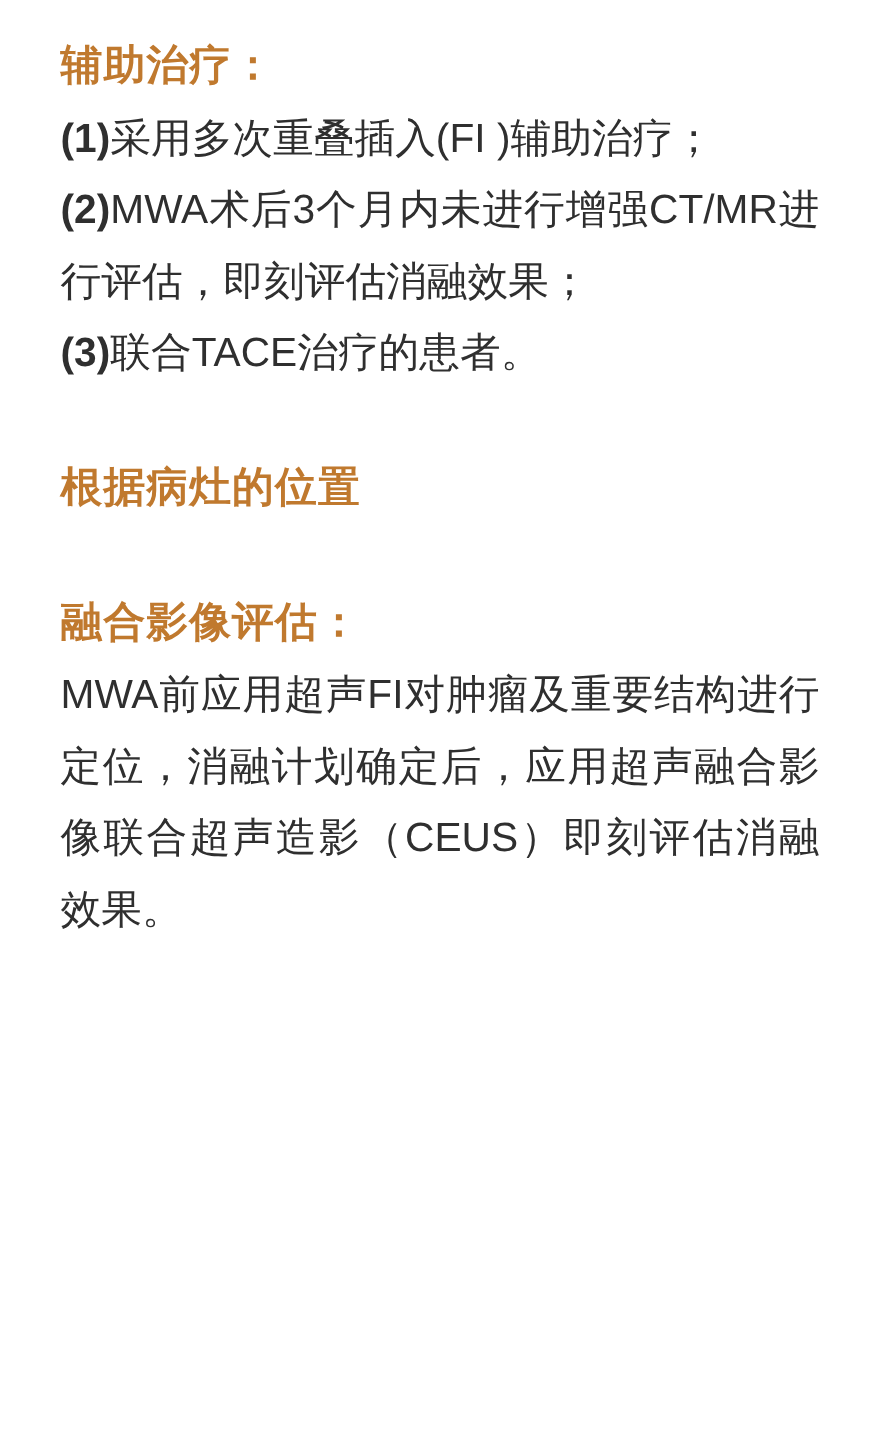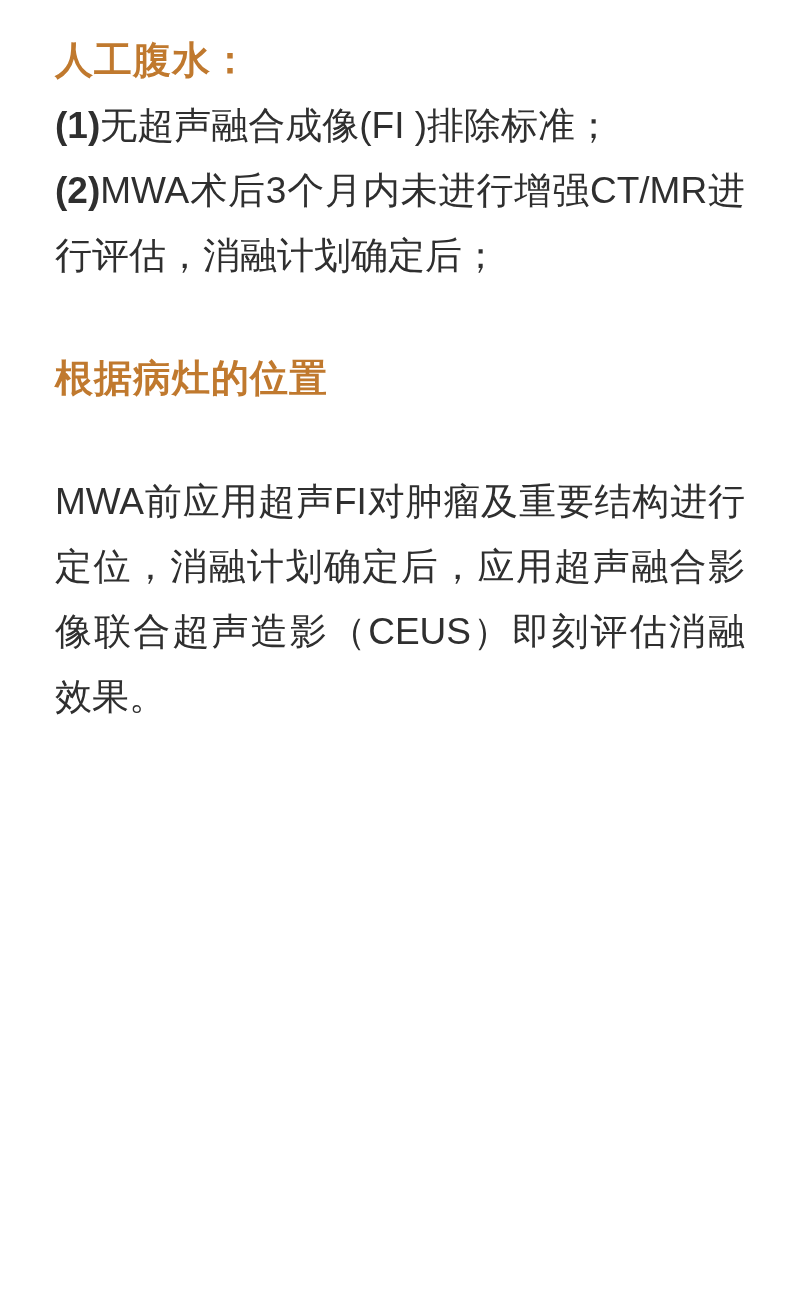--- a/index.html
+++ b/index.html
@@ -42,26 +42,28 @@
   .marker {
     font-weight: 700;
   }
 </style>
 </head>
 <body>
 
 <div class="page">
 
   <section class="sec">
-    <h2 class="heading">人工腹水：</h2>
-    <p class="para"><span class="marker">(1)</span><span>无超声融合成像(FI )排除标准；</span></p>
-    <p class="para"><span class="marker">(2)</span><span>MWA术后3个月内未进行增强CT/MR进行评估，消融计划确定后；</span></p>
+    <h2 class="heading">辅助治疗：</h2>
+    <p class="para"><span class="marker">(1)</span><span>采用多次重叠插入(FI )辅助治疗；</span></p>
+    <p class="para"><span class="marker">(2)</span><span>MWA术后3个月内未进行增强CT/MR进行评估，即刻评估消融效果；</span></p>
+    <p class="para"><span class="marker">(3)</span><span>联合TACE治疗的患者。</span></p>
   </section>
 
   <section class="sec">
     <h2 class="heading">根据病灶的位置</h2>
   </section>
 
   <section class="sec">
+    <h2 class="heading">融合影像评估：</h2>
     <p class="para">MWA前应用超声FI对肿瘤及重要结构进行定位，消融计划确定后，应用超声融合影像联合超声造影（CEUS）即刻评估消融效果。</p>
   </section>
 
 </div>
 
 </body></html>

